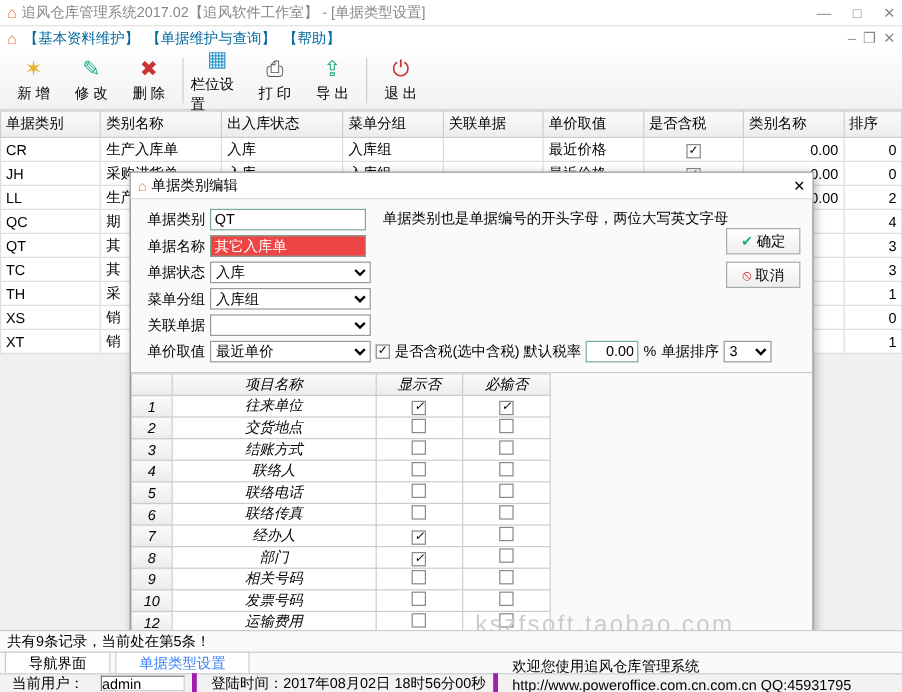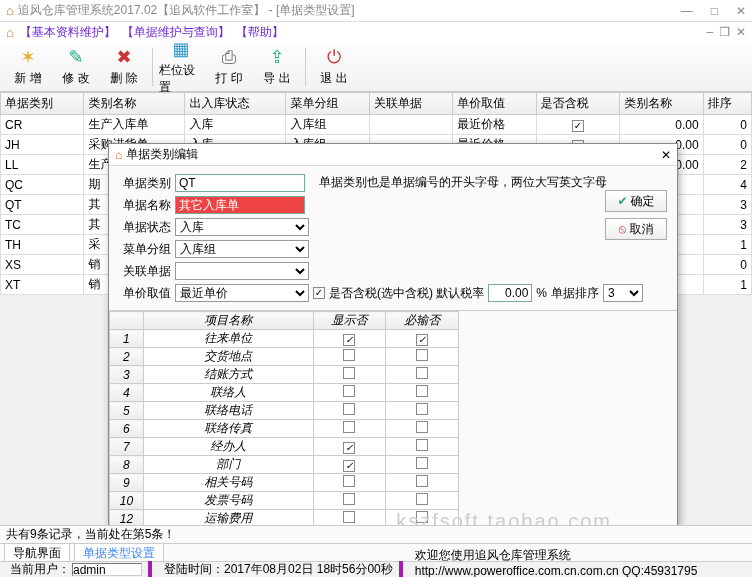--- a/index.html
+++ b/index.html
@@ -2,21 +2,21 @@
 <html><head>
 <meta charset="utf-8">
 <style>
 * { box-sizing: border-box; margin: 0; padding: 0; font-family: "Microsoft YaHei", SimSun, sans-serif; font-size: 12px; }
 body { background: #f0f0f0; width: 752px; height: 577px; overflow: hidden; position: relative; }
 .titlebar { height: 22px; background: #fff; border-bottom: 1px solid #ddd; display: flex; align-items: center; padding: 0 6px; color: #888; }
 .titlebar .icon { color: #e07030; margin-right: 4px; font-size: 13px; }
 .titlebar .wincontrols { margin-left: auto; display: flex; gap: 18px; color: #888; }
 .menubar { height: 20px; background: #fff; display: flex; align-items: center; padding: 0 6px; gap: 6px; }
 .menubar .home { color: #e07030; font-size: 13px; }
-.menubar a { color: #6d28d9; text-decoration: none; }
+.menubar a { color: #0369a1; text-decoration: none; }
 .smallwin { margin-left: auto; display: flex; gap: 6px; color: #888; }
 .toolbar { height: 50px; background: linear-gradient(#fdfdfd,#f2f2f2); border-bottom: 1px solid #ccc; display: flex; align-items: center; padding: 0 6px; gap: 4px; }
 .tbtn { width: 44px; height: 44px; display: flex; flex-direction: column; align-items: center; justify-content: center; gap: 2px; cursor: pointer; }
 .tbtn .tico { width: 22px; height: 22px; display: flex; align-items: center; justify-content: center; font-size: 18px; }
 .tsep { width: 1px; height: 38px; background: #ccc; margin: 0 2px; }
 .grid-wrap { background: #fff; }
 .grid { width: 100%; border-collapse: collapse; }
 .grid th { background: linear-gradient(#fafafa,#ececec); border: 1px solid #ccc; padding: 2px 4px; font-weight: normal; text-align: left; height: 18px; }
 .grid td { border: 1px solid #ddd; padding: 1px 4px; height: 16px; background: #fff; }
 .grid td.r { text-align: right; }
@@ -34,21 +34,21 @@
 .hint { position:absolute; left:210px; top:8px; }
 .btns { position:absolute; right:10px; top:24px; display:flex; flex-direction:column; gap:6px; }
 .btn { width:62px; height:22px; border:1px solid #aaa; background:linear-gradient(#fff,#eee); display:flex; align-items:center; justify-content:center; gap:3px; cursor:pointer; }
 .items-grid { border-top:1px solid #ccc; overflow:hidden; flex:1; }
 .items-grid table { width: 350px; border-collapse: collapse; font-style: italic; }
 .items-grid th { background:linear-gradient(#fafafa,#ececec); border:1px solid #ccc; height:18px; font-weight:normal; }
 .items-grid td { border:1px solid #ccc; height:16px; text-align:center; background:#fff; }
 .items-grid td.rowhdr { background:linear-gradient(#fafafa,#ececec); }
 .status1 { position:absolute; left:0; bottom:34px; right:0; height:18px; background:#fafafa; border-top:1px solid #ccc; padding:0 6px; display:flex; align-items:flex-end; }
 .tabs { position:absolute; left:0; bottom:16px; right:0; height:18px; background:#fafafa; border-top:1px solid #ccc; display:flex; align-items:center; padding:0 4px; gap:4px; }
-.tab { padding:1px 8px; border:1px solid #ccc; border-bottom:none; background:#fff; }
+.tab { padding:1px 19px; border:1px solid #ccc; border-bottom:none; background:#fff; }
 .tab.active { color:#3b82f6; }
 .status2 { position:absolute; left:0; bottom:0; right:0; height:16px; background:#f2f2f2; border-top:1px solid #ccc; display:flex; align-items:center; padding:0 4px; gap:6px; font-size:11px; }
 .status2 .cell { border-right:4px solid #a21caf; padding:0 6px; display:flex; align-items:center; }
 .watermark { position:absolute; right:140px; bottom:44px; font-size:20px; color:#ccc; letter-spacing:2px; pointer-events:none; }
 </style>
 </head>
 <body>
 
 <div class="titlebar">
   <span class="icon">⌂</span>
@@ -356,21 +356,21 @@
 <div class="status1">
     <span>共有9条记录，当前处在第5条！</span>
   </div>
 <div class="tabs">
   <span class="tab">导航界面</span>
   <span class="tab active">单据类型设置</span>
 </div>
 <div class="status2">
   <div class="cell">
       <span>当前用户：</span>
-      <input style="width: 70px; height: 13px; border: 1px inset rgb(204, 204, 204); margin-left: 2px;" value="admin">
+      <input style="width: 70px; height: 13px; border: 1px inset rgb(204, 204, 204); margin-left: 14px;" value="admin">
     </div>
   <div class="cell">
       <span>登陆时间：</span>
       <span>2017年08月02日 18时56分00秒</span>
     </div>
   <div class="cell" style="flex:1;border:none">
       <span>欢迎您使用追风仓库管理系统 http://www.poweroffice.com.cn.com.cn QQ:45931795 TEL:1596262521</span>
     </div>
 </div>
 

